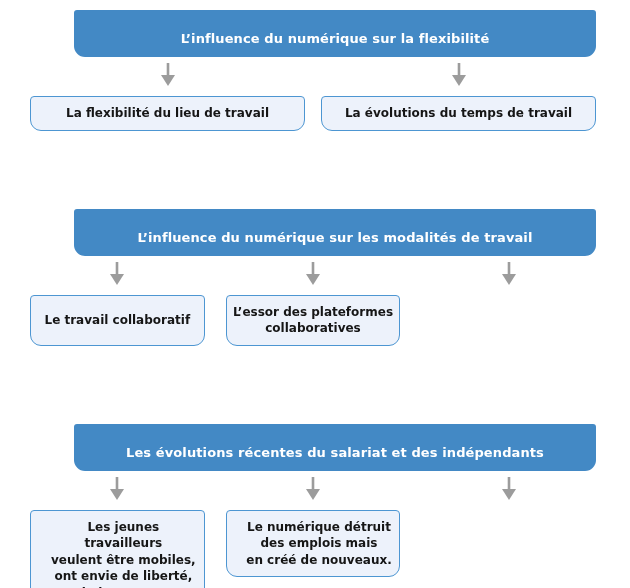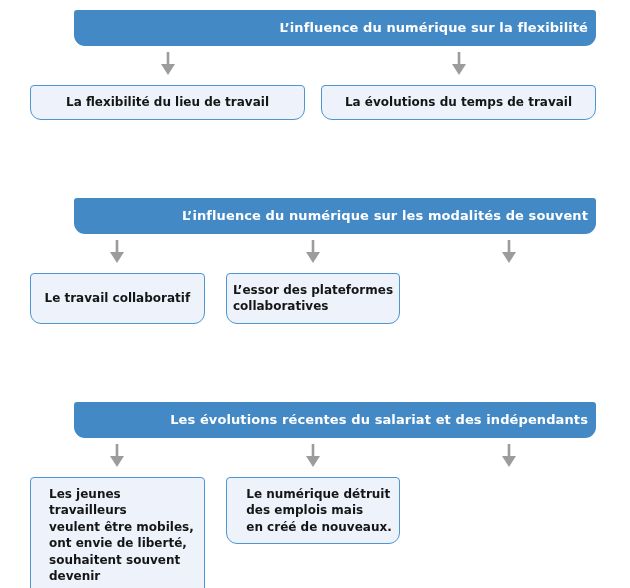--- a/index.html
+++ b/index.html
@@ -12,22 +12,22 @@
   .page { width: 630px; height: 588px; padding: 10px 34px 0 30px; }
 
   .block + .block { margin-top: 78px; }
 
   .header {
     background: #4389c5;
     color: #ffffff;
     font-weight: bold;
     font-size: 13px;
     letter-spacing: 0.1px;
-    text-align: right;
-    padding: 10px 8px 11px;
+    text-align: center;
+    padding: 21px 8px 11px;
     border-radius: 3px 3px 11px 11px;
     margin-left: 44px;
   }
 
   .row { display: grid; }
   .cols-2 { grid-template-columns: 1fr 1fr; gap: 16px; }
   .cols-3 { grid-template-columns: 1fr 1fr 1fr; gap: 21px; }
 
   .arrow-row { margin: 6px 0 9px; }
   .arrow-cell { display: flex; justify-content: center; align-items: flex-end; }
@@ -35,20 +35,21 @@
   .arrow-glyph { fill: #9c9c9c; }
 
   .box {
     background: #edf2fb;
     border: 1.5px solid #4d96d2;
     border-radius: 4px 4px 11px 11px;
     color: #161616;
     font-weight: bold;
     font-size: 12px;
     line-height: 1.38;
+    text-align: center;
     padding: 8px 6px;
     white-space: pre-line;
     display: flex;
     align-items: center;
     justify-content: center;
   }
   .align-start { align-items: start; }
   .align-start .box { min-height: 0; padding-left: 18px; }
 </style>
 </head>
@@ -72,21 +73,21 @@
         </svg>
       </div>
     </div>
     <div class="row cols-2">
       <div class="box">La flexibilité du lieu de travail</div>
       <div class="box">La évolutions du temps de travail</div>
     </div>
   </section>
 
   <section class="block">
-    <div class="header">L’influence du numérique sur les modalités de souvent</div>
+    <div class="header">L’influence du numérique sur les modalités de travail</div>
     <div class="row cols-3 arrow-row">
       <div class="arrow-cell">
         <svg width="20" height="24" viewBox="0 0 20 24">
           <rect class="arrow-glyph" x="8.7" y="0" width="2.6" height="13"></rect>
           <polygon class="arrow-glyph" points="3,12 17,12 10,23"></polygon>
         </svg>
       </div>
       <div class="arrow-cell">
         <svg width="20" height="24" viewBox="0 0 20 24">
           <rect class="arrow-glyph" x="8.7" y="0" width="2.6" height="13"></rect>

